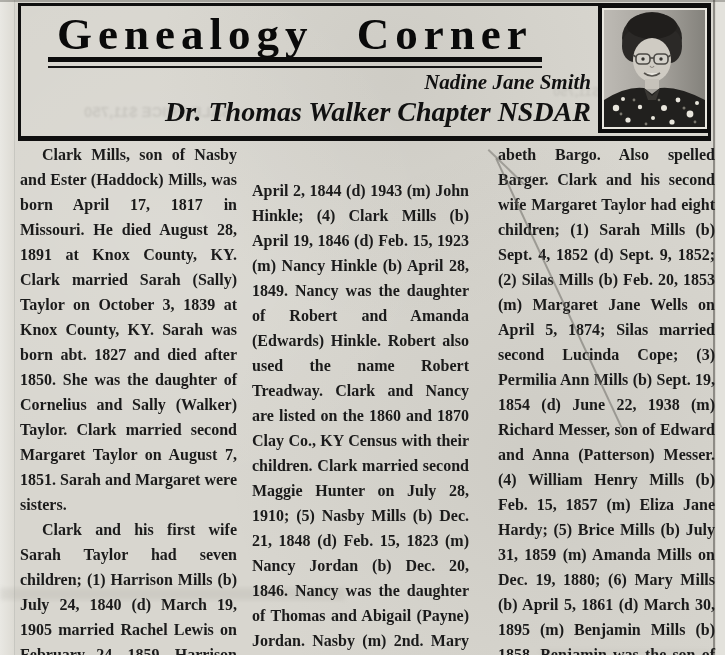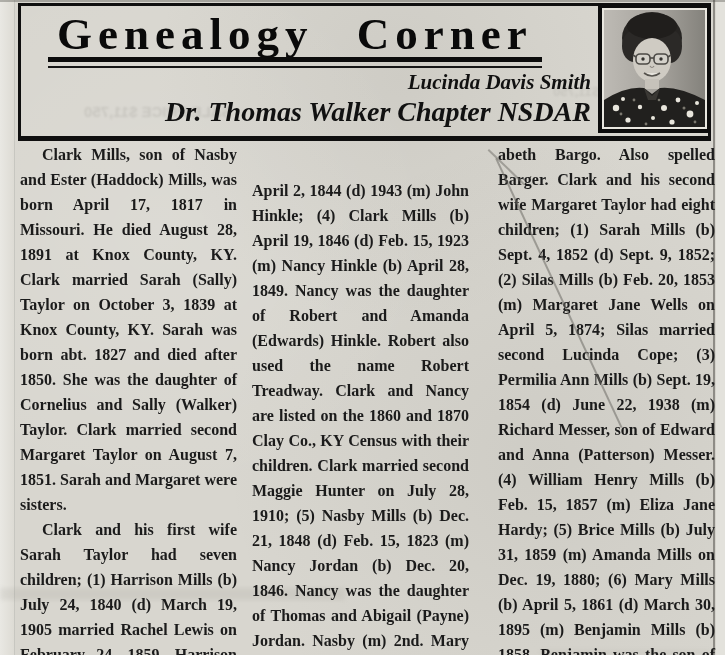--- a/index.html
+++ b/index.html
@@ -77,21 +77,21 @@
   <div class="bleed bleed-1">SALE PRICE $11,750</div>
   <div class="bleed bleed-2">SALE PRICE $11,750</div>
   <div class="smudge"></div>
   <div class="smudge-2"></div>
 
   <div class="masthead">
     <div class="masthead-title">Genealogy Corner</div>
     <div class="rule-thick"></div>
     <div class="rule-thin"></div>
     <div class="byline">
-      <div class="byline-name">Lucinda Davis Smith</div>
+      <div class="byline-name">Nadine Jane Smith</div>
       <div class="byline-org">Dr. Thomas Walker Chapter NSDAR</div>
     </div>
   </div>
 
   <svg class="portrait" viewBox="0 0 113 129" xmlns="http://www.w3.org/2000/svg">
     <rect x="0" y="0" width="113" height="129" fill="#0d0d0d"></rect>
     <rect x="4" y="4" width="105" height="121" fill="#e9e7e0"></rect>
     <defs>
       <linearGradient id="pbg" x1="0" y1="0" x2="1" y2="0">
         <stop offset="0" stop-color="#bdbab4"></stop>

